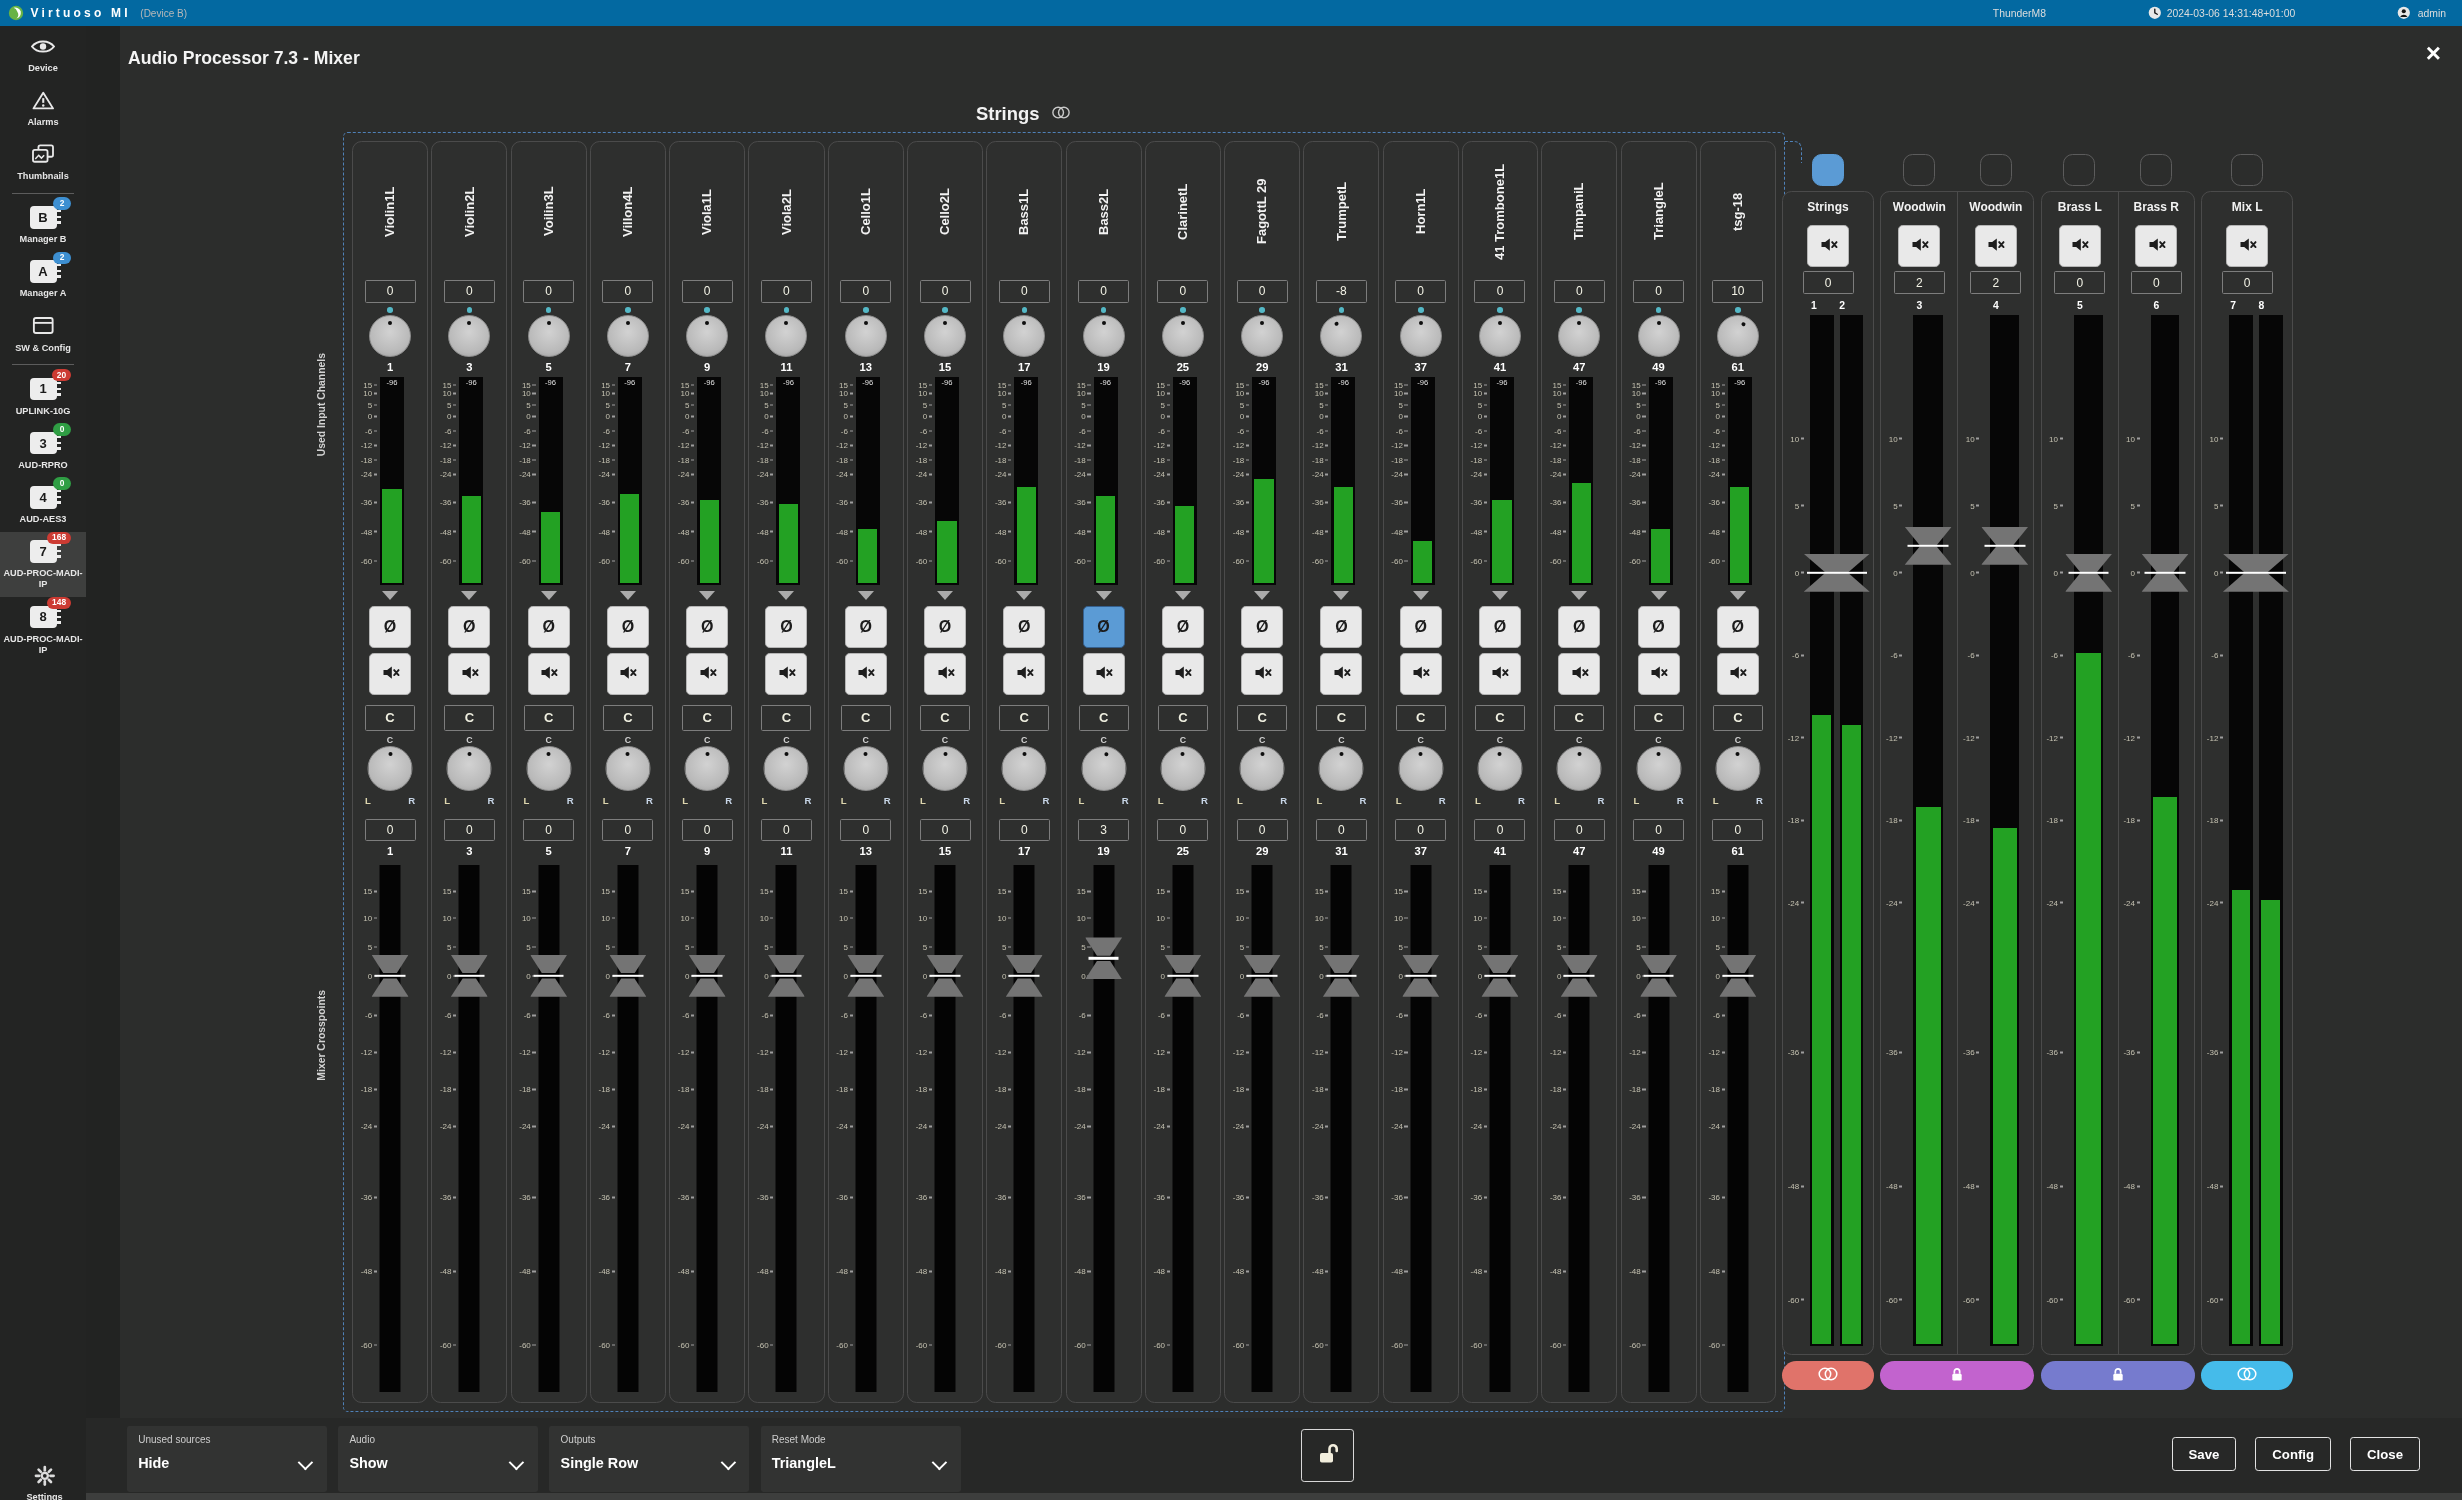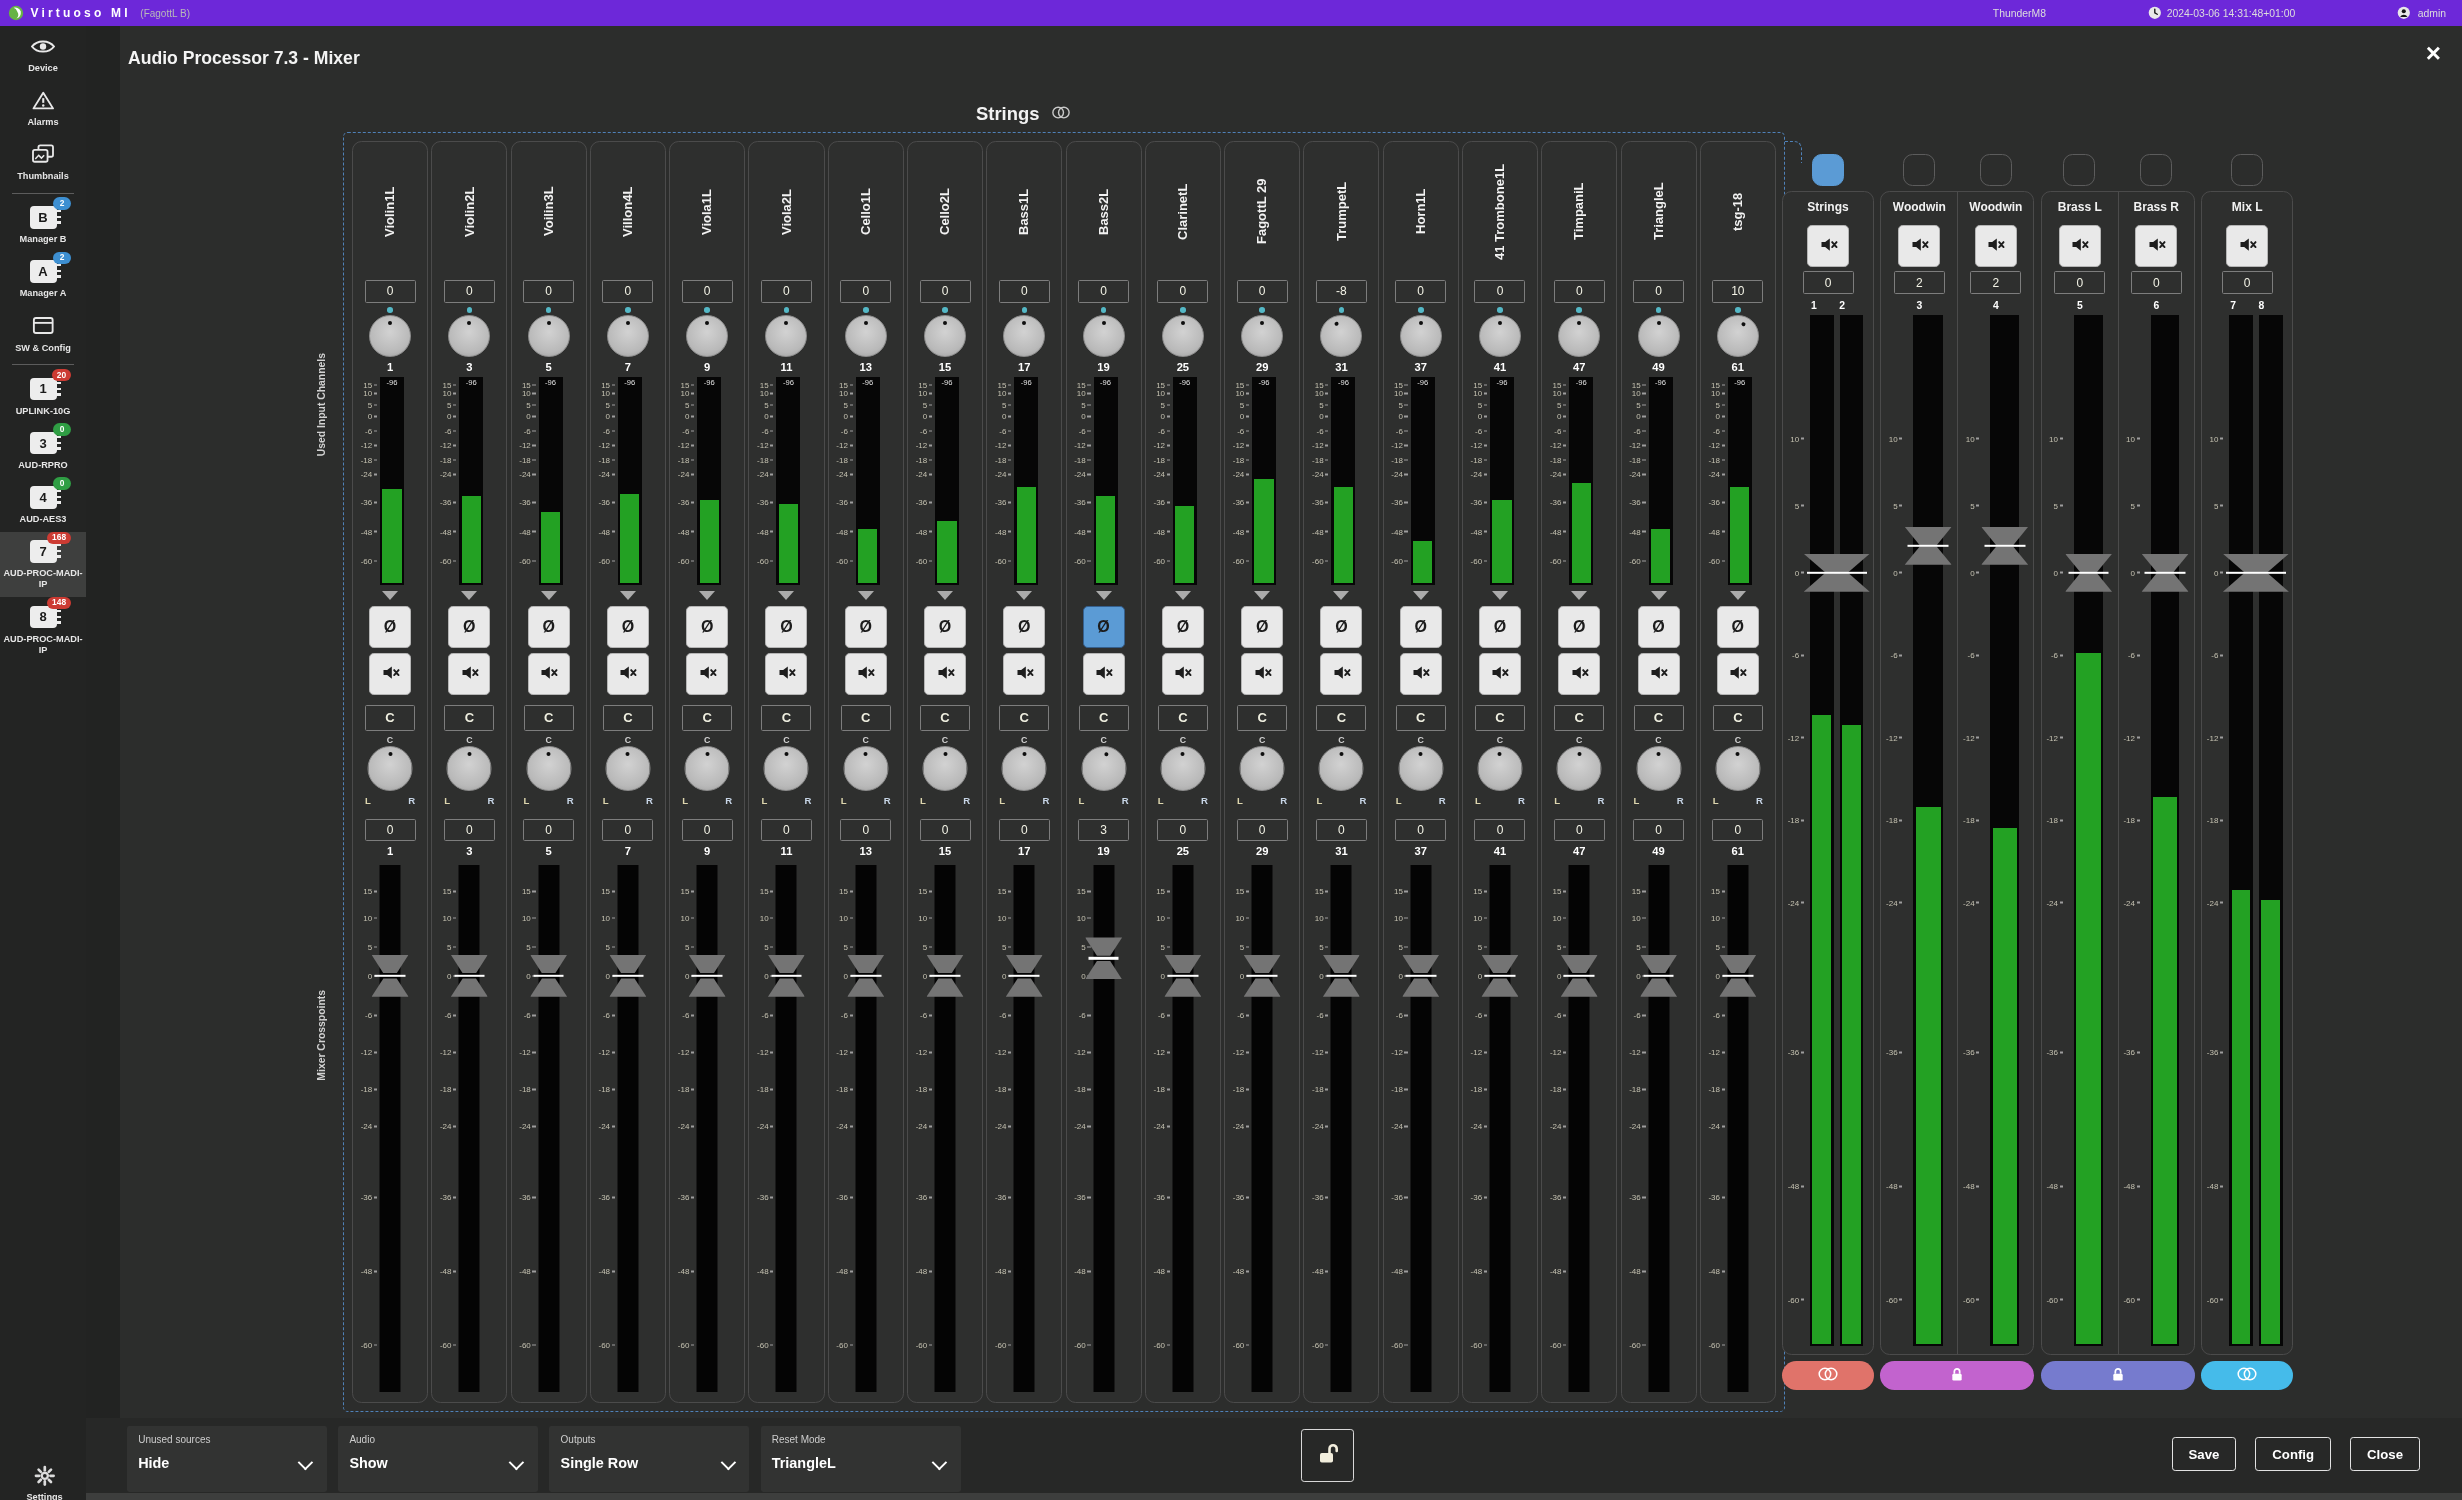--- a/index.html
+++ b/index.html
@@ -3,21 +3,21 @@
 <meta charset="utf-8">
 <style>
   html,body{margin:0;padding:0}
   body{
     width:2462px;height:1500px;position:relative;overflow:hidden;
     background:#222322;color:#e8e8e8;
     font-family:"Liberation Sans",sans-serif;
     -webkit-font-smoothing:antialiased;
   }
   
-  #topbar{position:absolute;top:0;left:0;right:0;height:26px;background:#6d28d9;
+  #topbar{position:absolute;top:0;left:0;right:0;height:26px;background:#0369a1;
     display:flex;align-items:center;padding-left:8px;z-index:40}
   #logo{display:flex;align-items:center;margin-right:6.4px}
   #app-title{font-size:12px;font-weight:bold;letter-spacing:3.2px;color:#fff}
   #app-context{font-size:10px;color:#b9b9b9;margin-left:9.6px}
   #topbar-right{margin-left:auto;display:flex;align-items:center;padding-right:16px;font-size:10.4px;color:#ddd}
   .tb-ico{display:flex;align-items:center;margin:0 5.6px}
   #tb-device{margin-right:96px}
   #tb-user{margin-left:1.6px}
   #tb-datetime{margin-right:96px}
   
@@ -129,21 +129,21 @@
 <body>
 
 <div id="topbar">
   <span id="logo">
     <svg width="16" height="16" viewBox="0 0 20 20">
         <circle cx="10" cy="10" r="9" fill="#67b345"></circle>
         <path d="M7 3.5 a7.5 7.5 0 0 1 9 4.5 a8.5 8.5 0 0 1 -5.5 9 a7 7 0 0 0 1 -9 a7 7 0 0 0 -4.5 -4.5 z" fill="#ffffff"></path>
       </svg>
   </span>
   <span id="app-title">Virtuoso MI</span>
-  <span id="app-context">(FagottL B)</span>
+  <span id="app-context">(Device B)</span>
   <div id="topbar-right">
     <span id="tb-device">ThunderM8</span>
     <span class="tb-ico">
       <svg width="13.6" height="13.6" viewBox="0 0 20 20">
           <circle cx="10" cy="10" r="9" fill="#e8e8e8"></circle>
           <path d="M10 4.5 v5.5 l3.6 2.2" stroke="#161616" stroke-width="2" fill="none" stroke-linecap="round"></path>
         </svg>
     </span>
     <span id="tb-datetime">2024-03-06 14:31:48+01:00</span>
     <span class="tb-ico">

